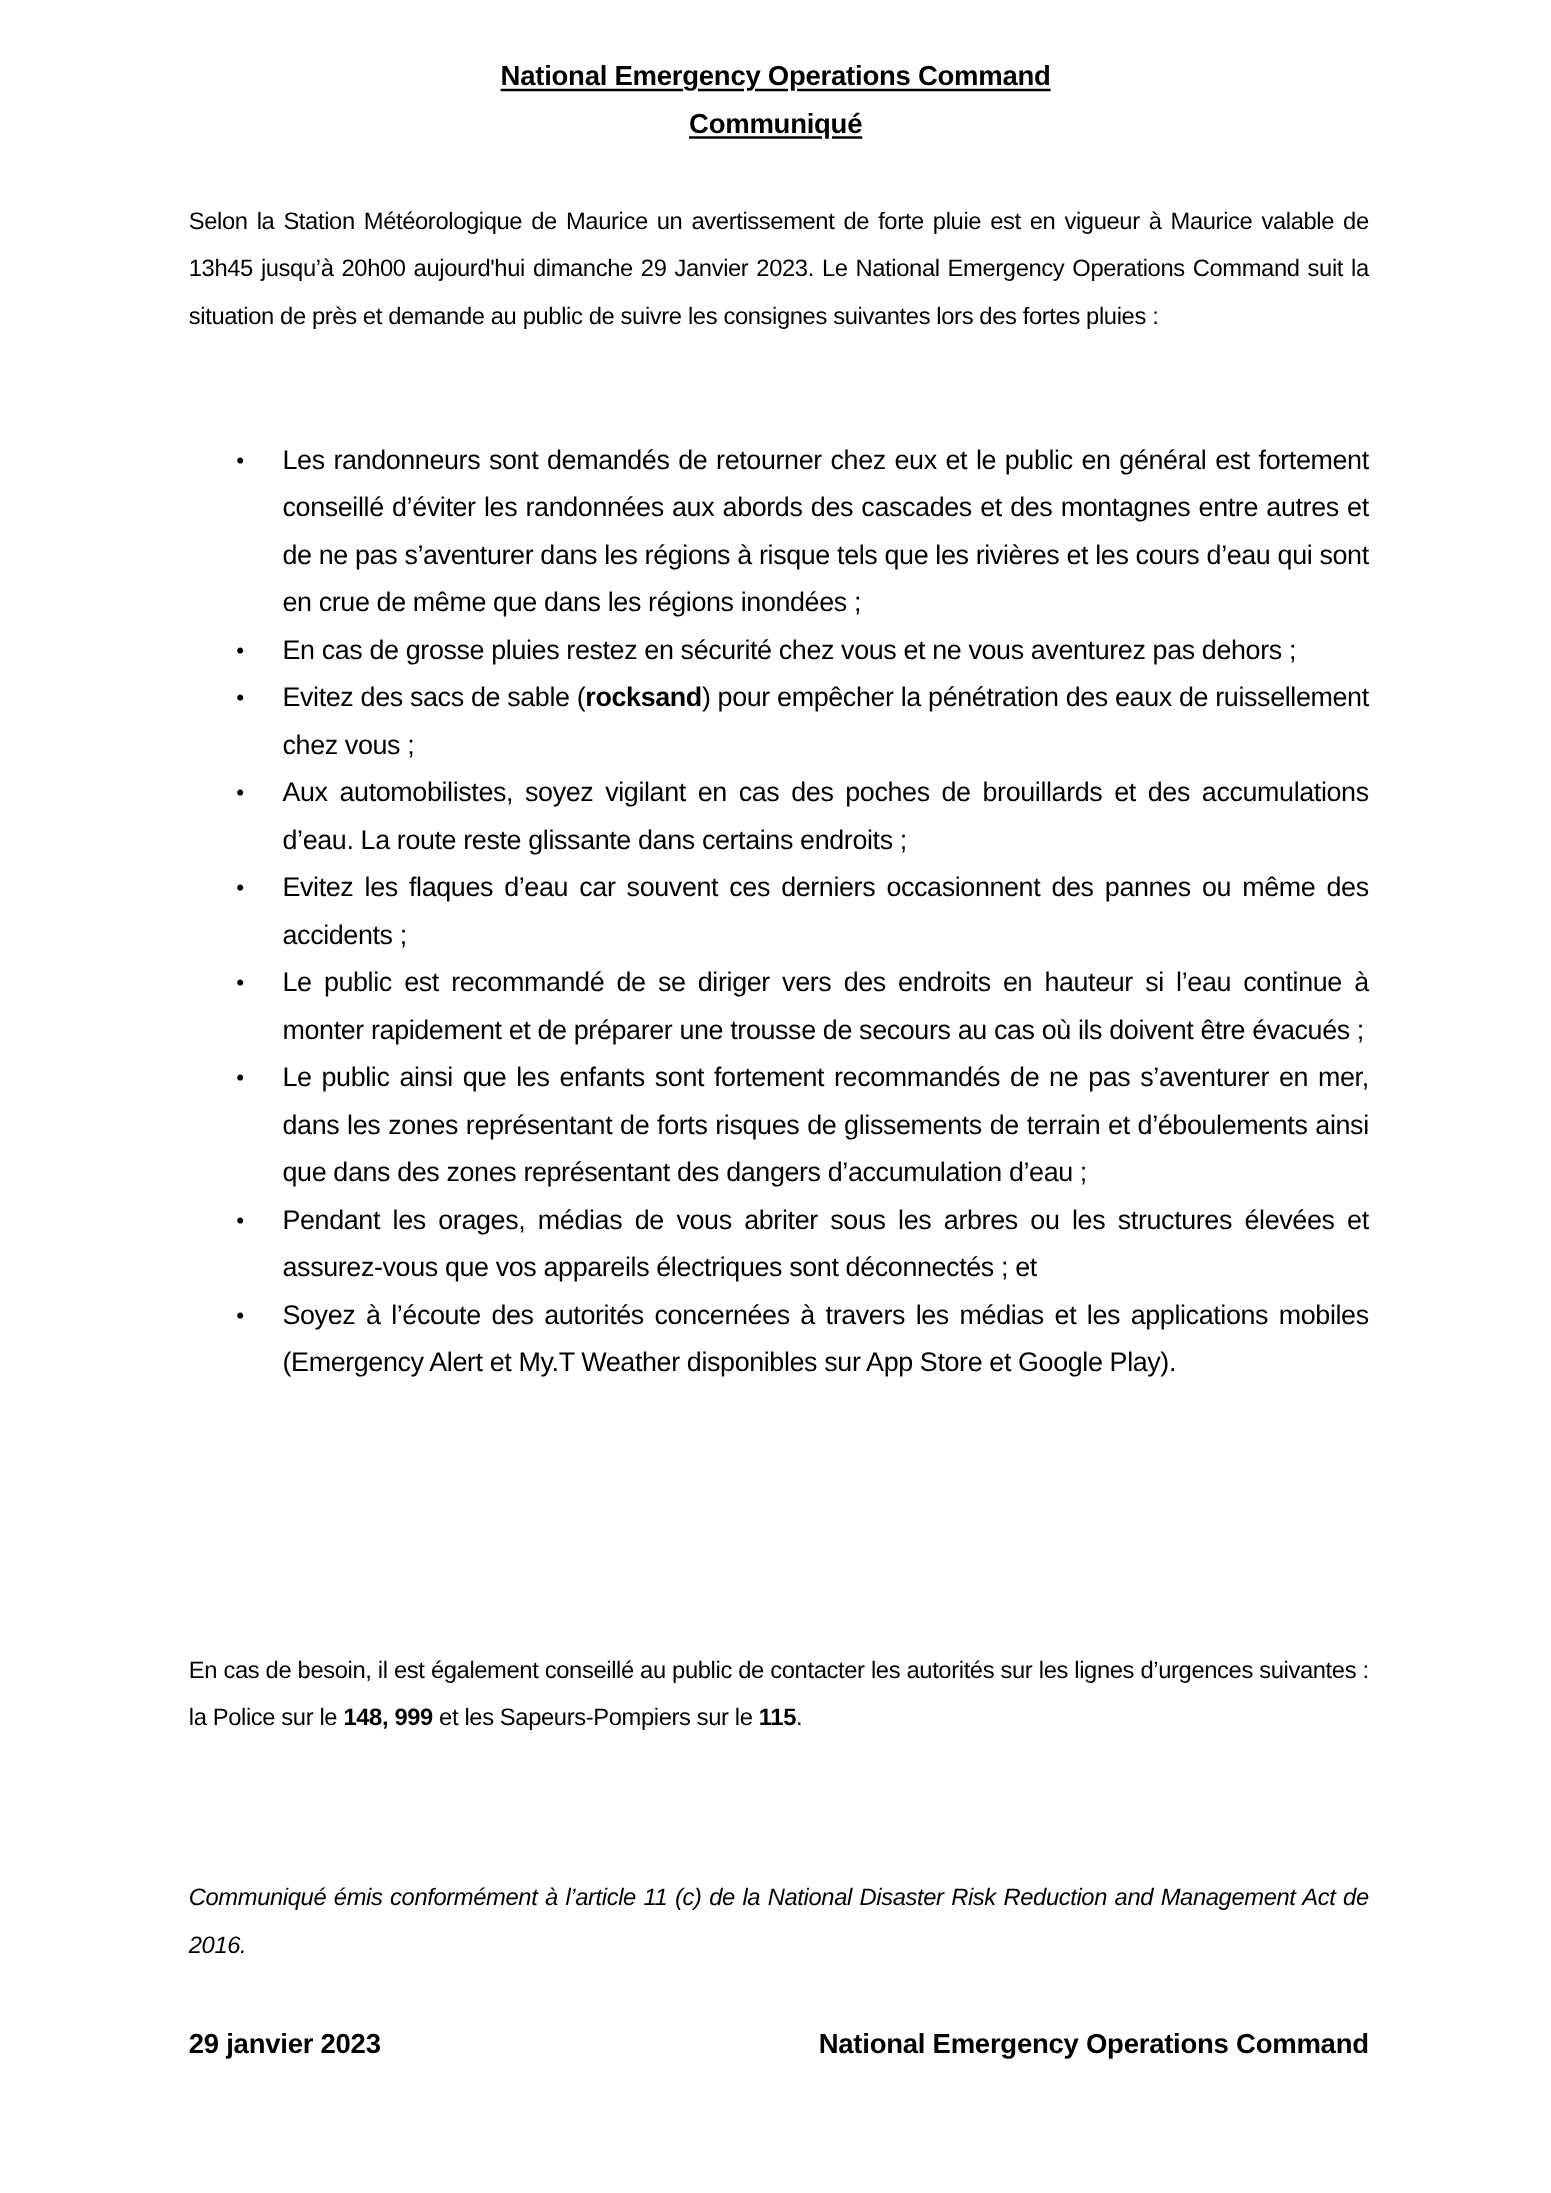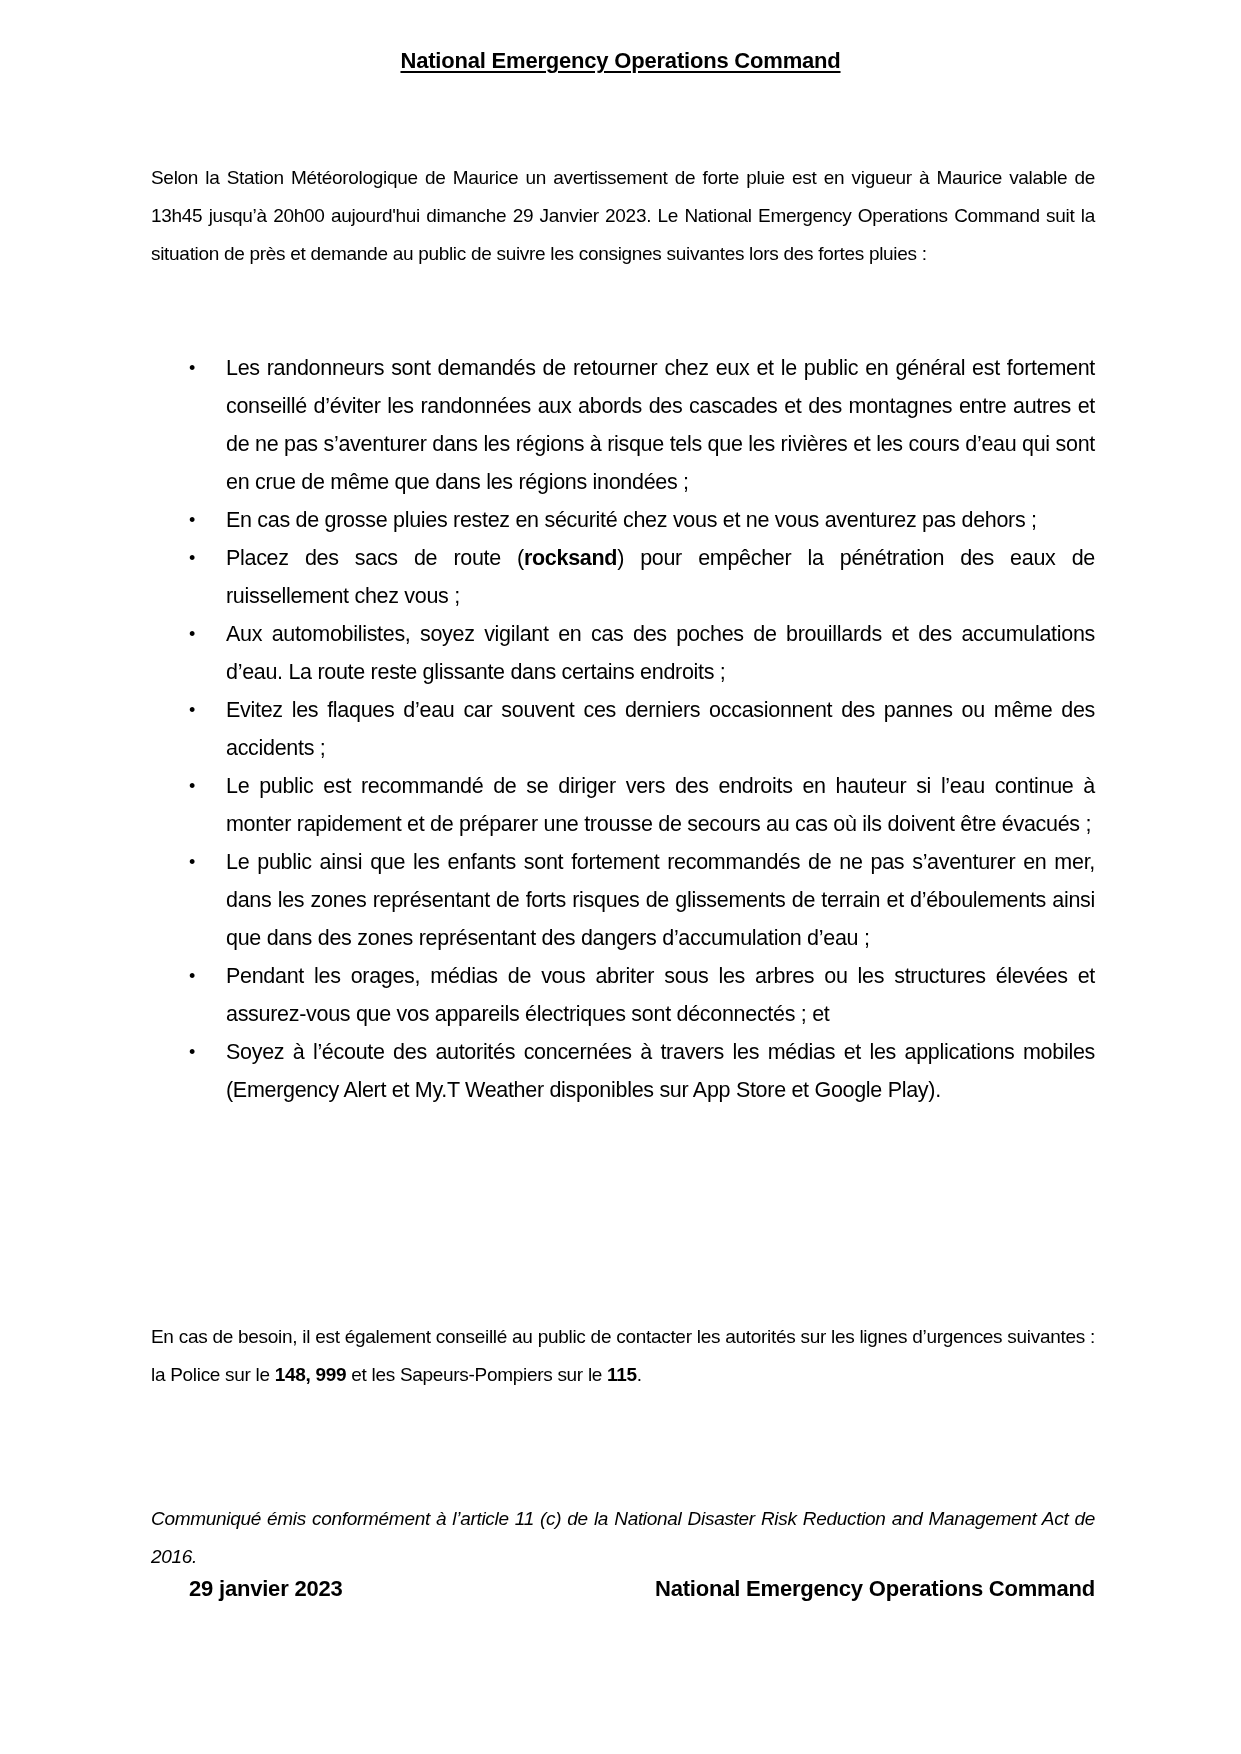--- a/index.html
+++ b/index.html
@@ -29,40 +29,40 @@
       position: relative; padding-left: 75px;
       font-size: 21.5px; line-height: 38px; text-align: justify;
       letter-spacing: -0.3px;
     }
     ul.bullets li .bullet {
       position: absolute; left: 38px; top: 0; font-size: 18px; line-height: 38px;
     }
     #p2 { top: 1318px; }
     #p3 { top: 1500px; font-style: italic; }
     .footer {
-      position: absolute; top: 1576px; font-weight: bold; font-size: 22px;
+      position: absolute; top: 1622px; font-weight: bold; font-size: 22px;
       letter-spacing: -0.2px;
-      margin-left: 38px;
     }
     #f-date { left: 151px; }
     #f-org { right: 146px; }
     b { font-weight: bold; }
   </style>
 </head>
 <body>
 
 <div class="page">
   <div class="title" id="t1">National Emergency Operations Command</div>
+  <div class="title" id="t2">Communiqué</div>
 
   <div class="para" id="p1">Selon la Station Météorologique de Maurice un avertissement de forte pluie est en vigueur à Maurice valable de 13h45 jusqu’à 20h00 aujourd'hui dimanche 29 Janvier 2023. Le National Emergency Operations Command suit la situation de près et demande au public de suivre les consignes suivantes lors des fortes pluies :</div>
 
   <ul class="bullets">
     <li><span class="bullet">•</span><span>Les randonneurs sont demandés de retourner chez eux et le public en général est fortement conseillé d’éviter les randonnées aux abords des cascades et des montagnes entre autres et de ne pas s’aventurer dans les régions à risque tels que les rivières et les cours d’eau qui sont en crue de même que dans les régions inondées ;</span></li>
     <li><span class="bullet">•</span><span>En cas de grosse pluies restez en sécurité chez vous et ne vous aventurez pas dehors ;</span></li>
-    <li><span class="bullet">•</span><span>Placez des sacs de route (</span><b>rocksand</b><span>) pour empêcher la pénétration des eaux de ruissellement chez vous ;</span></li>
+    <li><span class="bullet">•</span><span>Evitez des sacs de sable (</span><b>rocksand</b><span>) pour empêcher la pénétration des eaux de ruissellement chez vous ;</span></li>
     <li><span class="bullet">•</span><span>Aux automobilistes, soyez vigilant en cas des poches de brouillards et des accumulations d’eau. La route reste glissante dans certains endroits ;</span></li>
     <li><span class="bullet">•</span><span>Evitez les flaques d’eau car souvent ces derniers occasionnent des pannes ou même des accidents ;</span></li>
     <li><span class="bullet">•</span><span>Le public est recommandé de se diriger vers des endroits en hauteur si l’eau continue à monter rapidement et de préparer une trousse de secours au cas où ils doivent être évacués ;</span></li>
     <li><span class="bullet">•</span><span>Le public ainsi que les enfants sont fortement recommandés de ne pas s’aventurer en mer, dans les zones représentant de forts risques de glissements de terrain et d’éboulements ainsi que dans des zones représentant des dangers d’accumulation d’eau ;</span></li>
     <li><span class="bullet">•</span><span>Pendant les orages, médias de vous abriter sous les arbres ou les structures élevées et assurez-vous que vos appareils électriques sont déconnectés ; et</span></li>
     <li><span class="bullet">•</span><span>Soyez à l’écoute des autorités concernées à travers les médias et les applications mobiles (Emergency Alert et My.T Weather disponibles sur App Store et Google Play).</span></li>
   </ul>
 
   <div class="para" id="p2"><span>En cas de besoin, il est également conseillé au public de contacter les autorités sur les lignes d’urgences suivantes : la Police sur le </span><b>148, 999</b><span> et les Sapeurs-Pompiers sur le </span><b>115</b><span>.</span></div>
 

